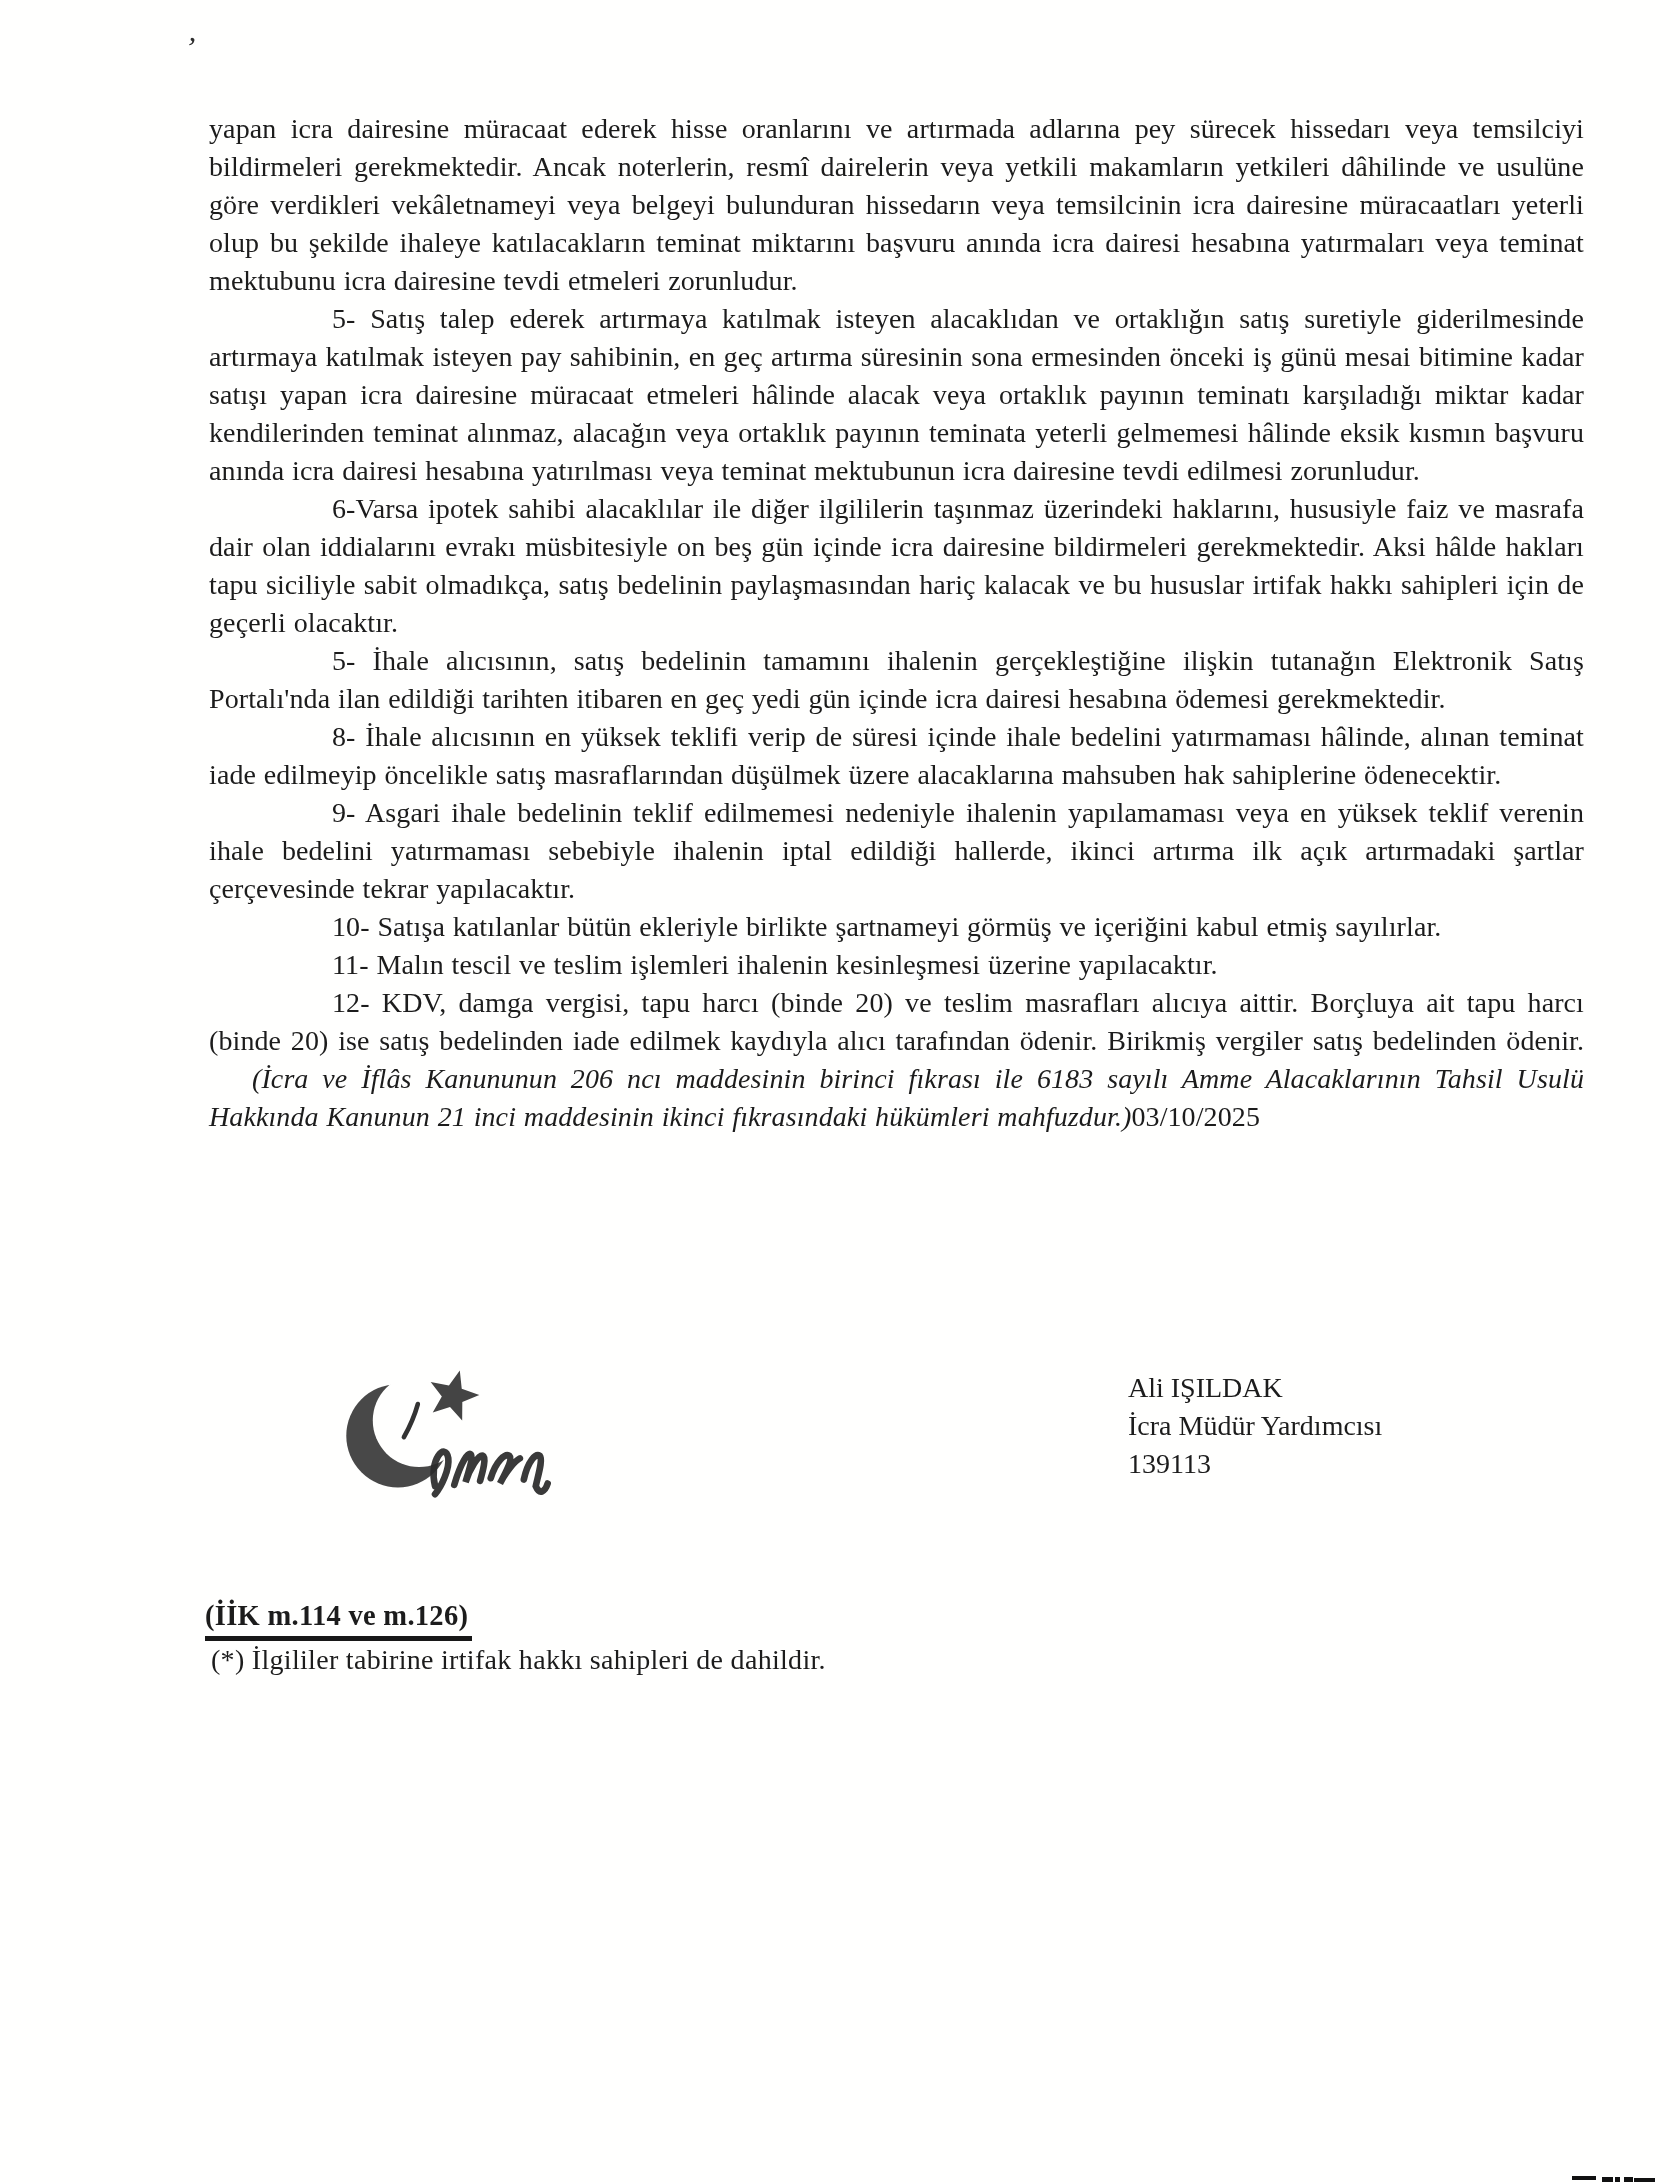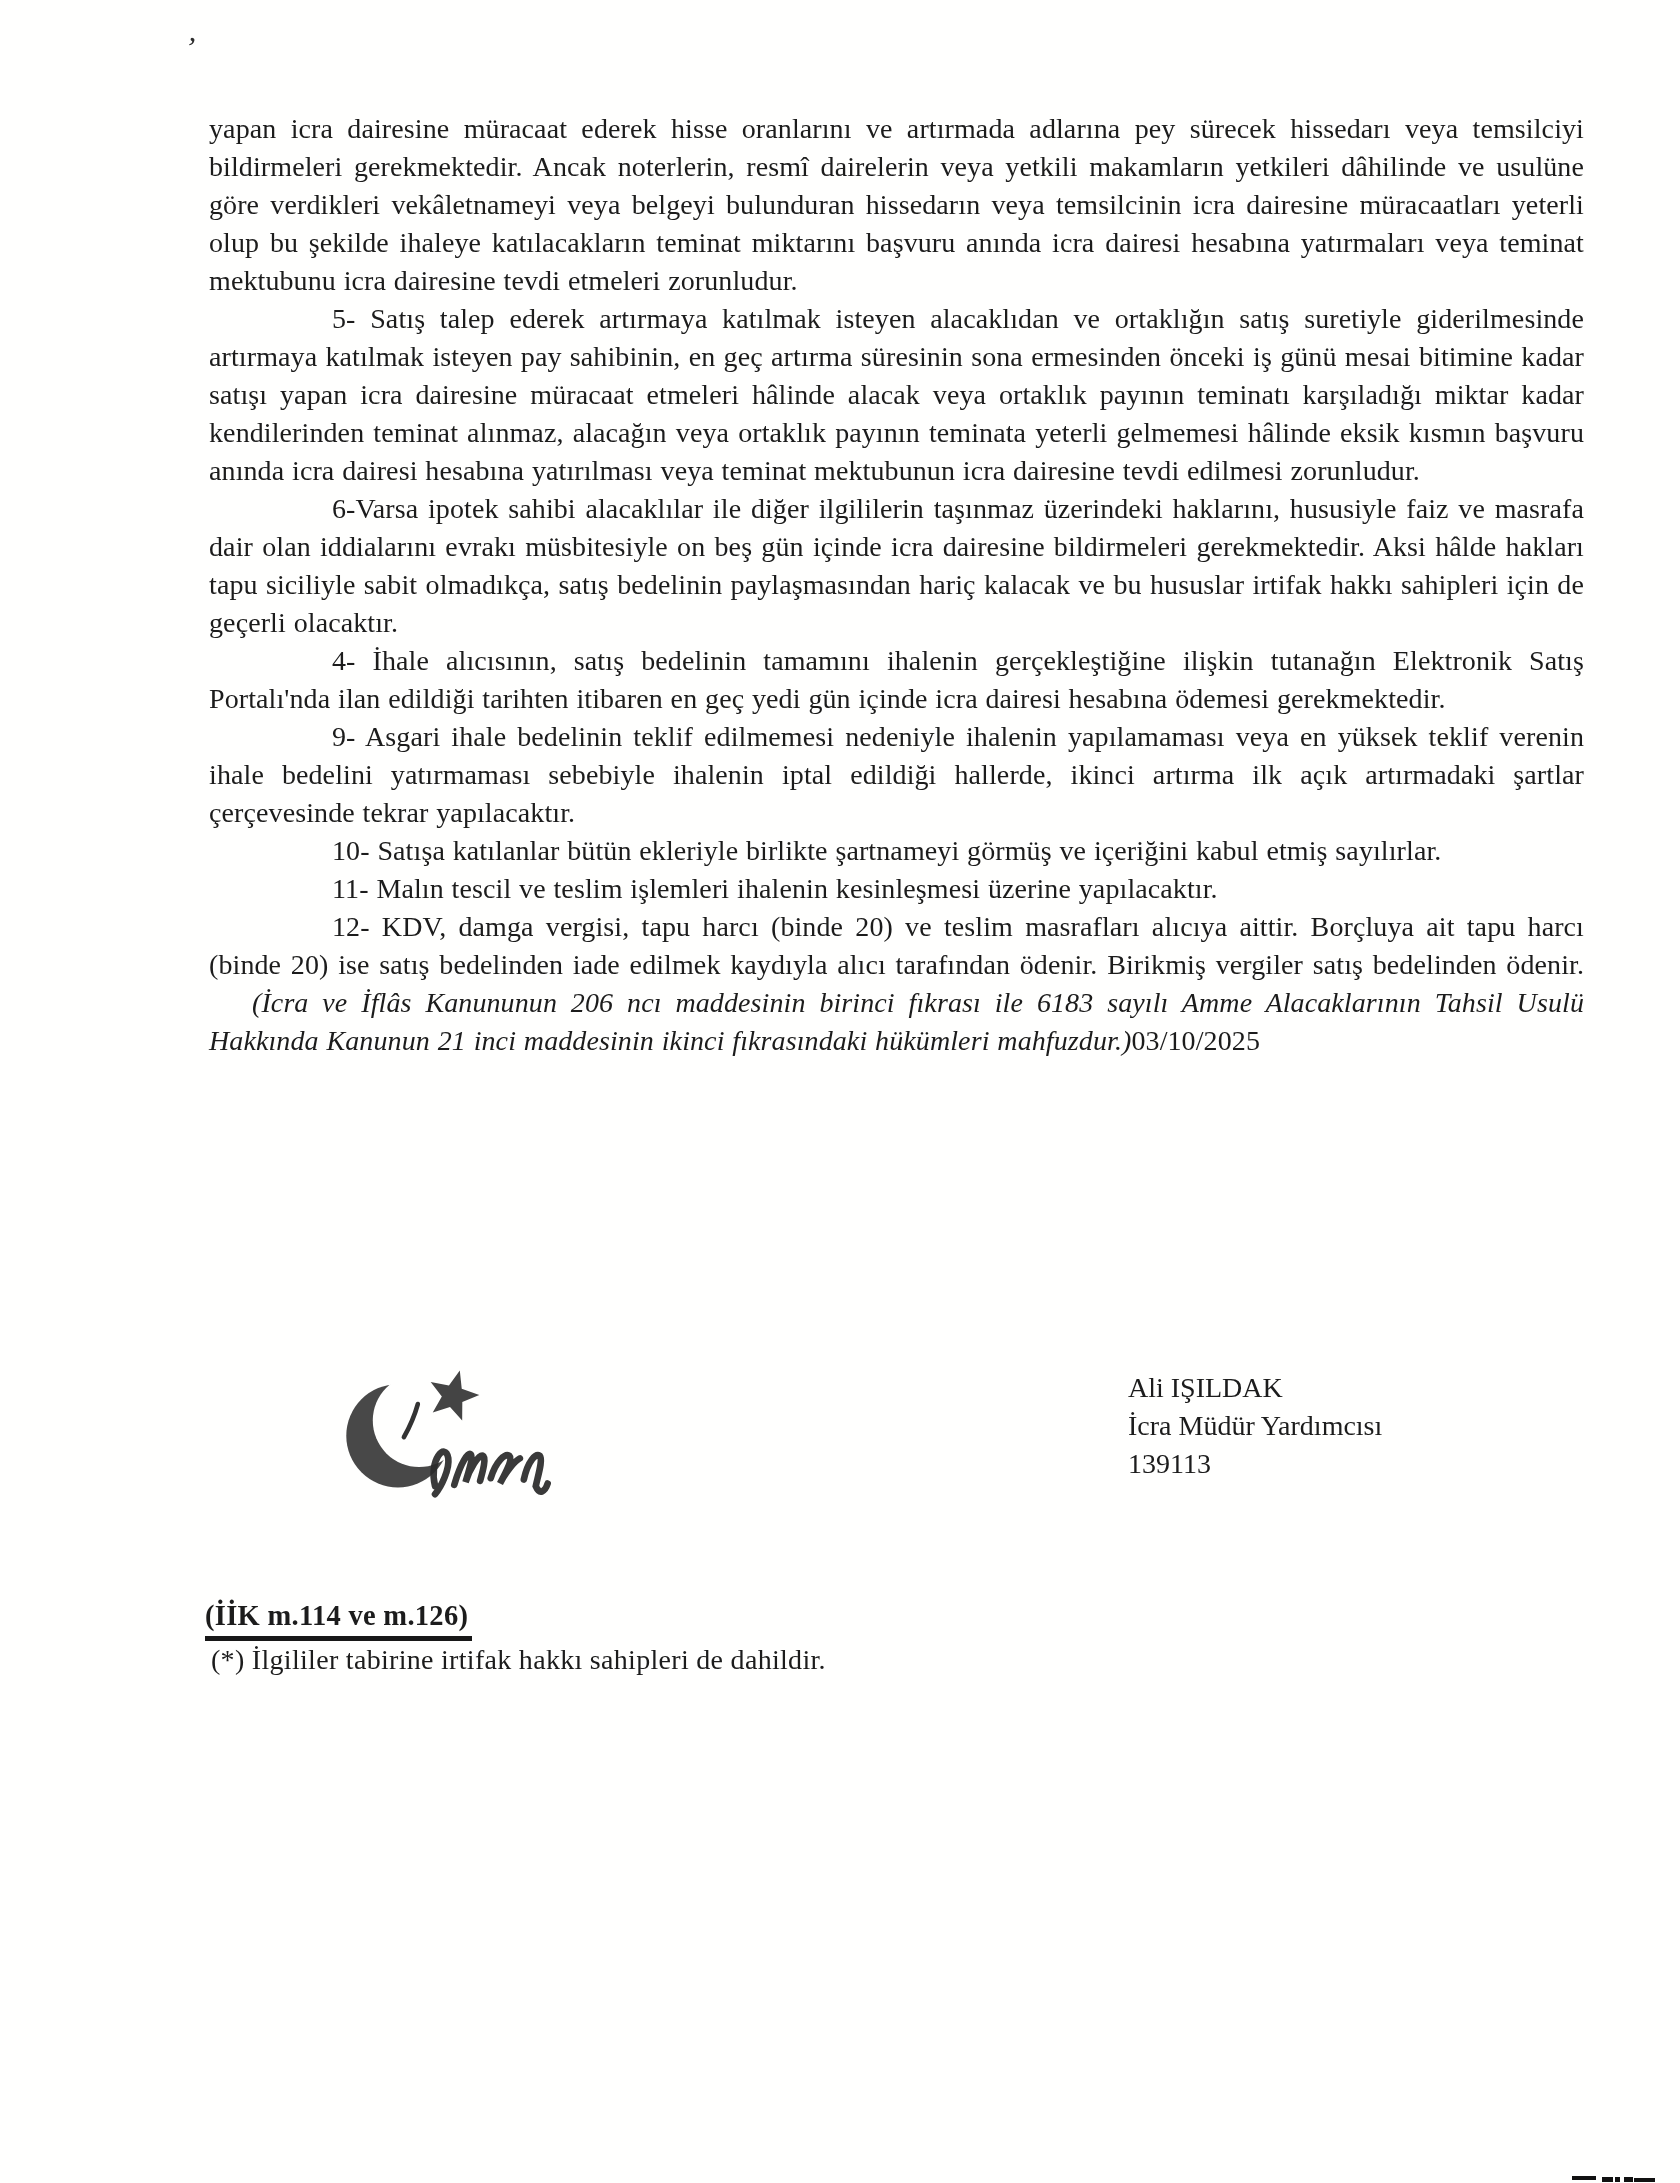--- a/index.html
+++ b/index.html
@@ -93,21 +93,22 @@
 <body>
 
 <div class="page">
 
   <span class="speck-top">’</span>
 
   <section class="body-text">
     <p class="para">yapan icra dairesine müracaat ederek hisse oranlarını ve artırmada adlarına pey sürecek hissedarı veya temsilciyi bildirmeleri gerekmektedir. Ancak noterlerin, resmî dairelerin veya yetkili makamların yetkileri dâhilinde ve usulüne göre verdikleri vekâletnameyi veya belgeyi bulunduran hissedarın veya temsilcinin icra dairesine müracaatları yeterli olup bu şekilde ihaleye katılacakların teminat miktarını başvuru anında icra dairesi hesabına yatırmaları veya teminat mektubunu icra dairesine tevdi etmeleri zorunludur.</p>
     <p class="para indent">5- Satış talep ederek artırmaya katılmak isteyen alacaklıdan ve ortaklığın satış suretiyle giderilmesinde artırmaya katılmak isteyen pay sahibinin, en geç artırma süresinin sona ermesinden önceki iş günü mesai bitimine kadar satışı yapan icra dairesine müracaat etmeleri hâlinde alacak veya ortaklık payının teminatı karşıladığı miktar kadar kendilerinden teminat alınmaz, alacağın veya ortaklık payının teminata yeterli gelmemesi hâlinde eksik kısmın başvuru anında icra dairesi hesabına yatırılması veya teminat mektubunun icra dairesine tevdi edilmesi zorunludur.</p>
     <p class="para indent">6-Varsa ipotek sahibi alacaklılar ile diğer ilgililerin taşınmaz üzerindeki haklarını, hususiyle faiz ve masrafa dair olan iddialarını evrakı müsbitesiyle on beş gün içinde icra dairesine bildirmeleri gerekmektedir. Aksi hâlde hakları tapu siciliyle sabit olmadıkça, satış bedelinin paylaşmasından hariç kalacak ve bu hususlar irtifak hakkı sahipleri için de geçerli olacaktır.</p>
-    <p class="para indent">4- İhale alıcısının, satış bedelinin tamamını ihalenin gerçekleştiğine ilişkin tutanağın Elektronik Satış Portalı'nda ilan edildiği tarihten itibaren en geç yedi gün içinde icra dairesi hesabına ödemesi gerekmektedir.</p>
+    <p class="para indent">5- İhale alıcısının, satış bedelinin tamamını ihalenin gerçekleştiğine ilişkin tutanağın Elektronik Satış Portalı'nda ilan edildiği tarihten itibaren en geç yedi gün içinde icra dairesi hesabına ödemesi gerekmektedir.</p>
+    <p class="para indent">8- İhale alıcısının en yüksek teklifi verip de süresi içinde ihale bedelini yatırmaması hâlinde, alınan teminat iade edilmeyip öncelikle satış masraflarından düşülmek üzere alacaklarına mahsuben hak sahiplerine ödenecektir.</p>
     <p class="para indent">9- Asgari ihale bedelinin teklif edilmemesi nedeniyle ihalenin yapılamaması veya en yüksek teklif verenin ihale bedelini yatırmaması sebebiyle ihalenin iptal edildiği hallerde, ikinci artırma ilk açık artırmadaki şartlar çerçevesinde tekrar yapılacaktır.</p>
     <p class="para indent">10- Satışa katılanlar bütün ekleriyle birlikte şartnameyi görmüş ve içeriğini kabul etmiş sayılırlar.</p>
     <p class="para indent">11- Malın tescil ve teslim işlemleri ihalenin kesinleşmesi üzerine yapılacaktır.</p>
     <p class="para indent"><span>12-  KDV, damga vergisi, tapu harcı (binde 20) ve teslim masrafları alıcıya aittir. Borçluya ait tapu harcı (binde 20) ise satış bedelinden iade edilmek kaydıyla alıcı tarafından ödenir. Birikmiş vergiler satış bedelinden ödenir. </span><em>(İcra ve İflâs Kanununun 206 ncı maddesinin birinci fıkrası ile 6183 sayılı Amme Alacaklarının Tahsil Usulü Hakkında Kanunun 21 inci maddesinin ikinci fıkrasındaki hükümleri mahfuzdur.)</em><span>03/10/2025</span></p>
   </section>
 
   <svg class="stamp" viewBox="0 0 380 240" xmlns="http://www.w3.org/2000/svg" aria-hidden="true">
     <g>
       <circle cx="122" cy="122" r="78" fill="#2f2f2f" opacity="0.88"></circle>
       <circle cx="154" cy="99" r="70" fill="#fffffe"></circle>

